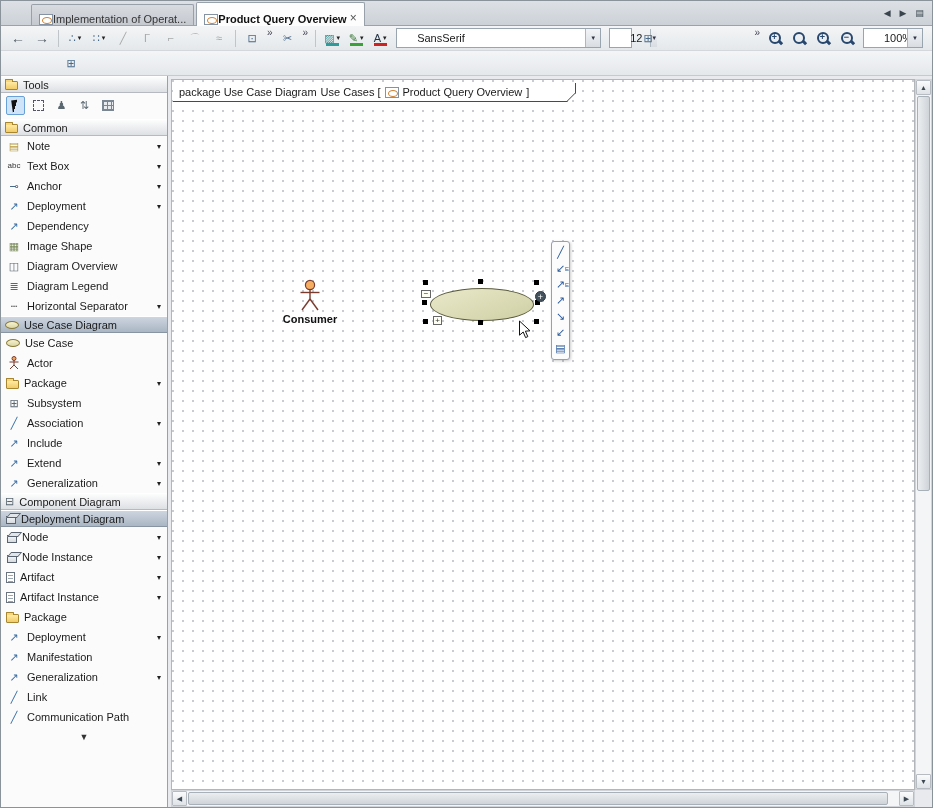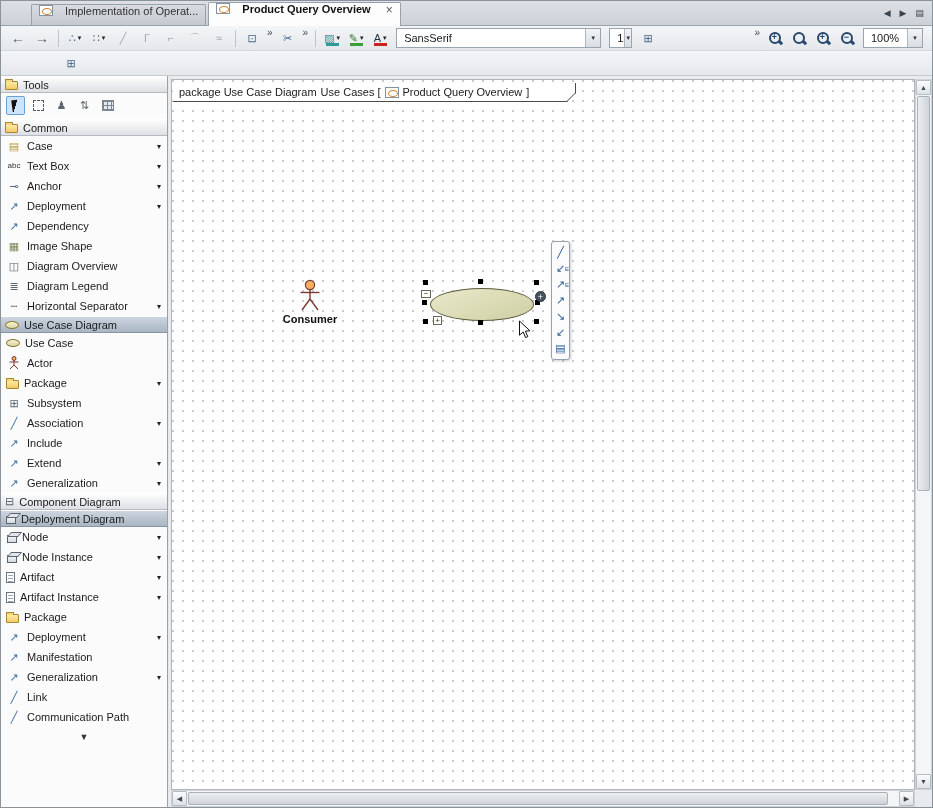--- a/index.html
+++ b/index.html
@@ -2,40 +2,40 @@
 <html><head>
 <meta charset="utf-8">
 <style>
 *{margin:0;padding:0;box-sizing:border-box}
 body{background:#777;font-family:"Liberation Sans",sans-serif}
 .app{position:relative;width:933px;height:808px;background:#eceef0;border:1px solid #8a929a;overflow:hidden;font-size:11px;color:#1a1a1a}
 
 
 .tabbar{position:absolute;left:0;top:0;right:0;height:25px;background:linear-gradient(#dde1e6,#ccd1d7);border-bottom:1px solid #9aa2ab;display:flex;align-items:flex-end;padding-left:30px}
 .tab-strip{display:flex;align-items:flex-end;height:100%}
-.tab{height:21px;display:flex;align-items:flex-start;gap:12px;padding:0 7px;border:1px solid #98a0a9;border-bottom:none;border-radius:2px 2px 0 0;background:linear-gradient(#d8dce1,#c4c9cf);margin-right:2px;color:#333;white-space:nowrap}
+.tab{height:21px;display:flex;align-items:flex-end;gap:0;padding:0 7px;border:1px solid #98a0a9;border-bottom:none;border-radius:2px 2px 0 0;background:linear-gradient(#d8dce1,#c4c9cf);margin-right:2px;color:#333;white-space:nowrap}
 .tab.active{height:24px;background:#fdfdfd;font-weight:bold;color:#111;margin-bottom:-1px;padding-bottom:1px}
 .tab-close{font-size:12px;color:#555;margin-left:3px;font-weight:normal}
 .tab-controls{margin-left:auto;display:flex;align-items:center;gap:9px;padding:0 8px;height:100%}
 .tc-btn{font-size:9px;color:#3a444e}
 
 
 .tb-row{position:absolute;left:0;right:0;display:flex;align-items:center;background:linear-gradient(#f3f5f7,#e5e8eb)}
 .tb-row1{top:25px;height:25px;padding:0 5px;border-bottom:1px solid #d4d8dc}
 .tb-row2{top:50px;height:25px;padding-left:58px;border-bottom:1px solid #c6cace}
 .tb-btn{height:21px;min-width:22px;display:inline-flex;align-items:center;justify-content:center;position:relative;color:#333;border:1px solid transparent;border-radius:2px;margin:0 1px}
 .tb-btn.disabled{opacity:.38}
 .tb-ic{display:inline-block;line-height:1}
 .dd{font-size:7px;margin-left:2px;color:#222}
 .bar{position:absolute;left:4px;bottom:2px;width:13px;height:3px}
 .tb-sep{width:1px;height:17px;background:#c0c5ca;margin:0 4px}
 .tb-chev{font-size:10px;color:#445;margin:0 3px;align-self:flex-start;line-height:10px;padding-top:2px}
 .tb-chev.push{margin-left:auto}
 .combo{height:20px;border:1px solid #98a4ae;background:#fff;display:inline-flex;align-items:center;margin:0 4px}
-.combo-text{flex:1;padding:0 7px;white-space:nowrap;overflow:hidden}
+.combo-text{flex:1;padding:0 20px;white-space:nowrap;overflow:hidden}
 .combo-arrow{width:15px;height:100%;background:linear-gradient(#f2f4f7,#d9dde2);border-left:1px solid #aeb6be;display:flex;align-items:center;justify-content:center;font-size:6px;color:#334}
 .mag{position:relative;width:15px;height:15px;display:inline-block}
 .mag::before{content:"";position:absolute;left:1px;top:1px;width:8px;height:8px;border:2px solid #27476e;border-radius:50%}
 .mag::after{content:"";position:absolute;left:10px;top:10px;width:5px;height:2.5px;background:#27476e;transform:rotate(45deg)}
 .mag i{position:absolute;left:2.5px;top:1px;width:9px;text-align:center;font:bold 9px/11px "Liberation Sans",sans-serif;color:#27476e;font-style:normal}
 
 
 .palette{position:absolute;left:0;top:75px;width:167px;bottom:0;background:#fbfbfb;border-right:1px solid #98a0a8;overflow:hidden}
 .pal-header{height:17px;display:flex;align-items:center;gap:5px;padding:0 4px;background:linear-gradient(#fdfdfd,#dde0e4);border-bottom:1px solid #b6bac0;border-top:1px solid #fff;color:#1a1a1a}
 .pal-header.selected{background:linear-gradient(#cdd5df,#aab6c4);border-bottom:1px solid #8894a2}
@@ -243,21 +243,21 @@
         <span class="pal-tool">
           <span class=" icon-grid"></span>
         </span>
       </div>
       <div class="pal-header">
         <span class="pal-hicon icon-folder"></span>
         <span class="pal-hlabel">Common</span>
       </div>
       <div class="pal-item">
         <span class="pal-icon" style="color: rgb(184, 154, 58);">▤</span>
-        <span class="pal-label">Case</span>
+        <span class="pal-label">Note</span>
         <span class="pal-dd">▾</span>
       </div>
       <div class="pal-item">
         <span class="pal-icon" style="color: rgb(51, 51, 51); font-size: 8px;">abc</span>
         <span class="pal-label">Text Box</span>
         <span class="pal-dd">▾</span>
       </div>
       <div class="pal-item">
         <span class="pal-icon" style="color: rgb(74, 106, 138);">⊸</span>
         <span class="pal-label">Anchor</span>

